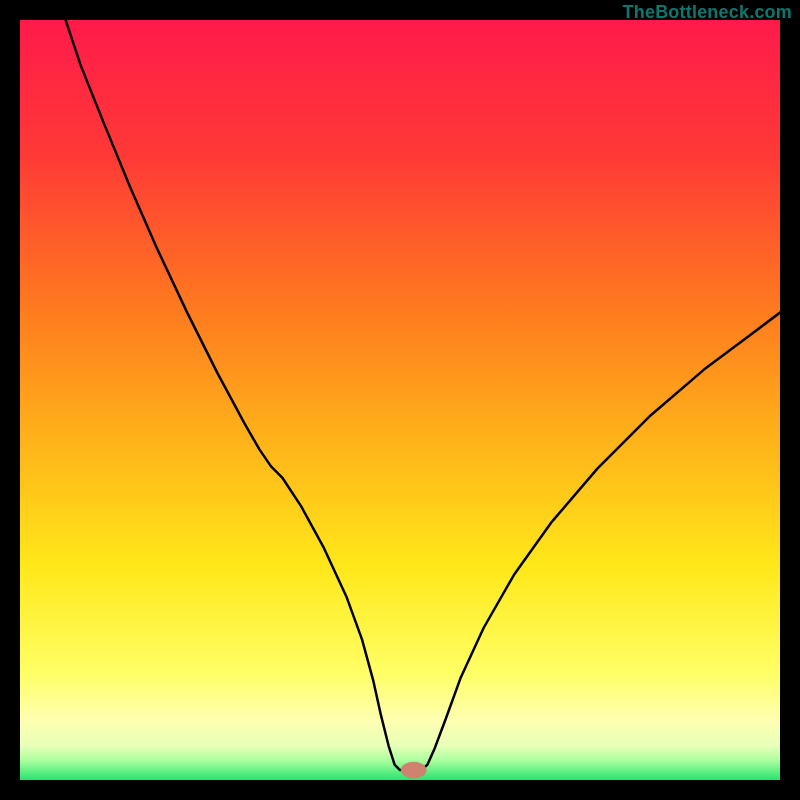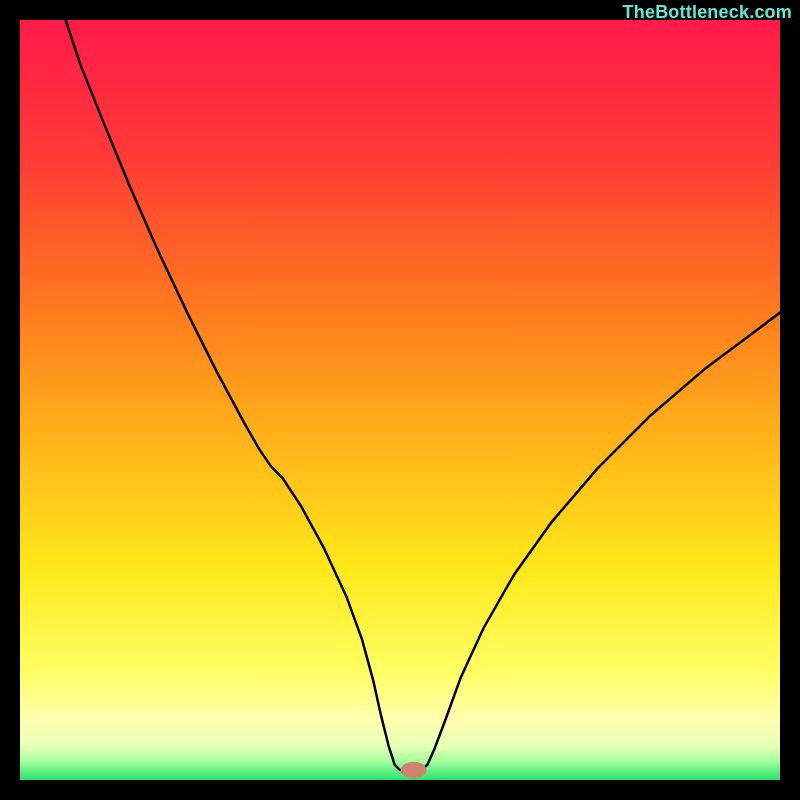--- a/index.html
+++ b/index.html
@@ -23,21 +23,21 @@
     width: 760px;
     height: 760px;
   }
   .watermark {
     position: absolute;
     top: 2px;
     right: 8px;
     font-family: Arial, Helvetica, sans-serif;
     font-size: 18px;
     font-weight: 600;
-    color: #5eead4;
+    color: #0f766e;
     letter-spacing: 0.2px;
     user-select: none;
   }
   svg { display: block; }
 </style>
 </head>
 <body>
 
 <div class="frame">
   <div class="watermark">TheBottleneck.com</div>

